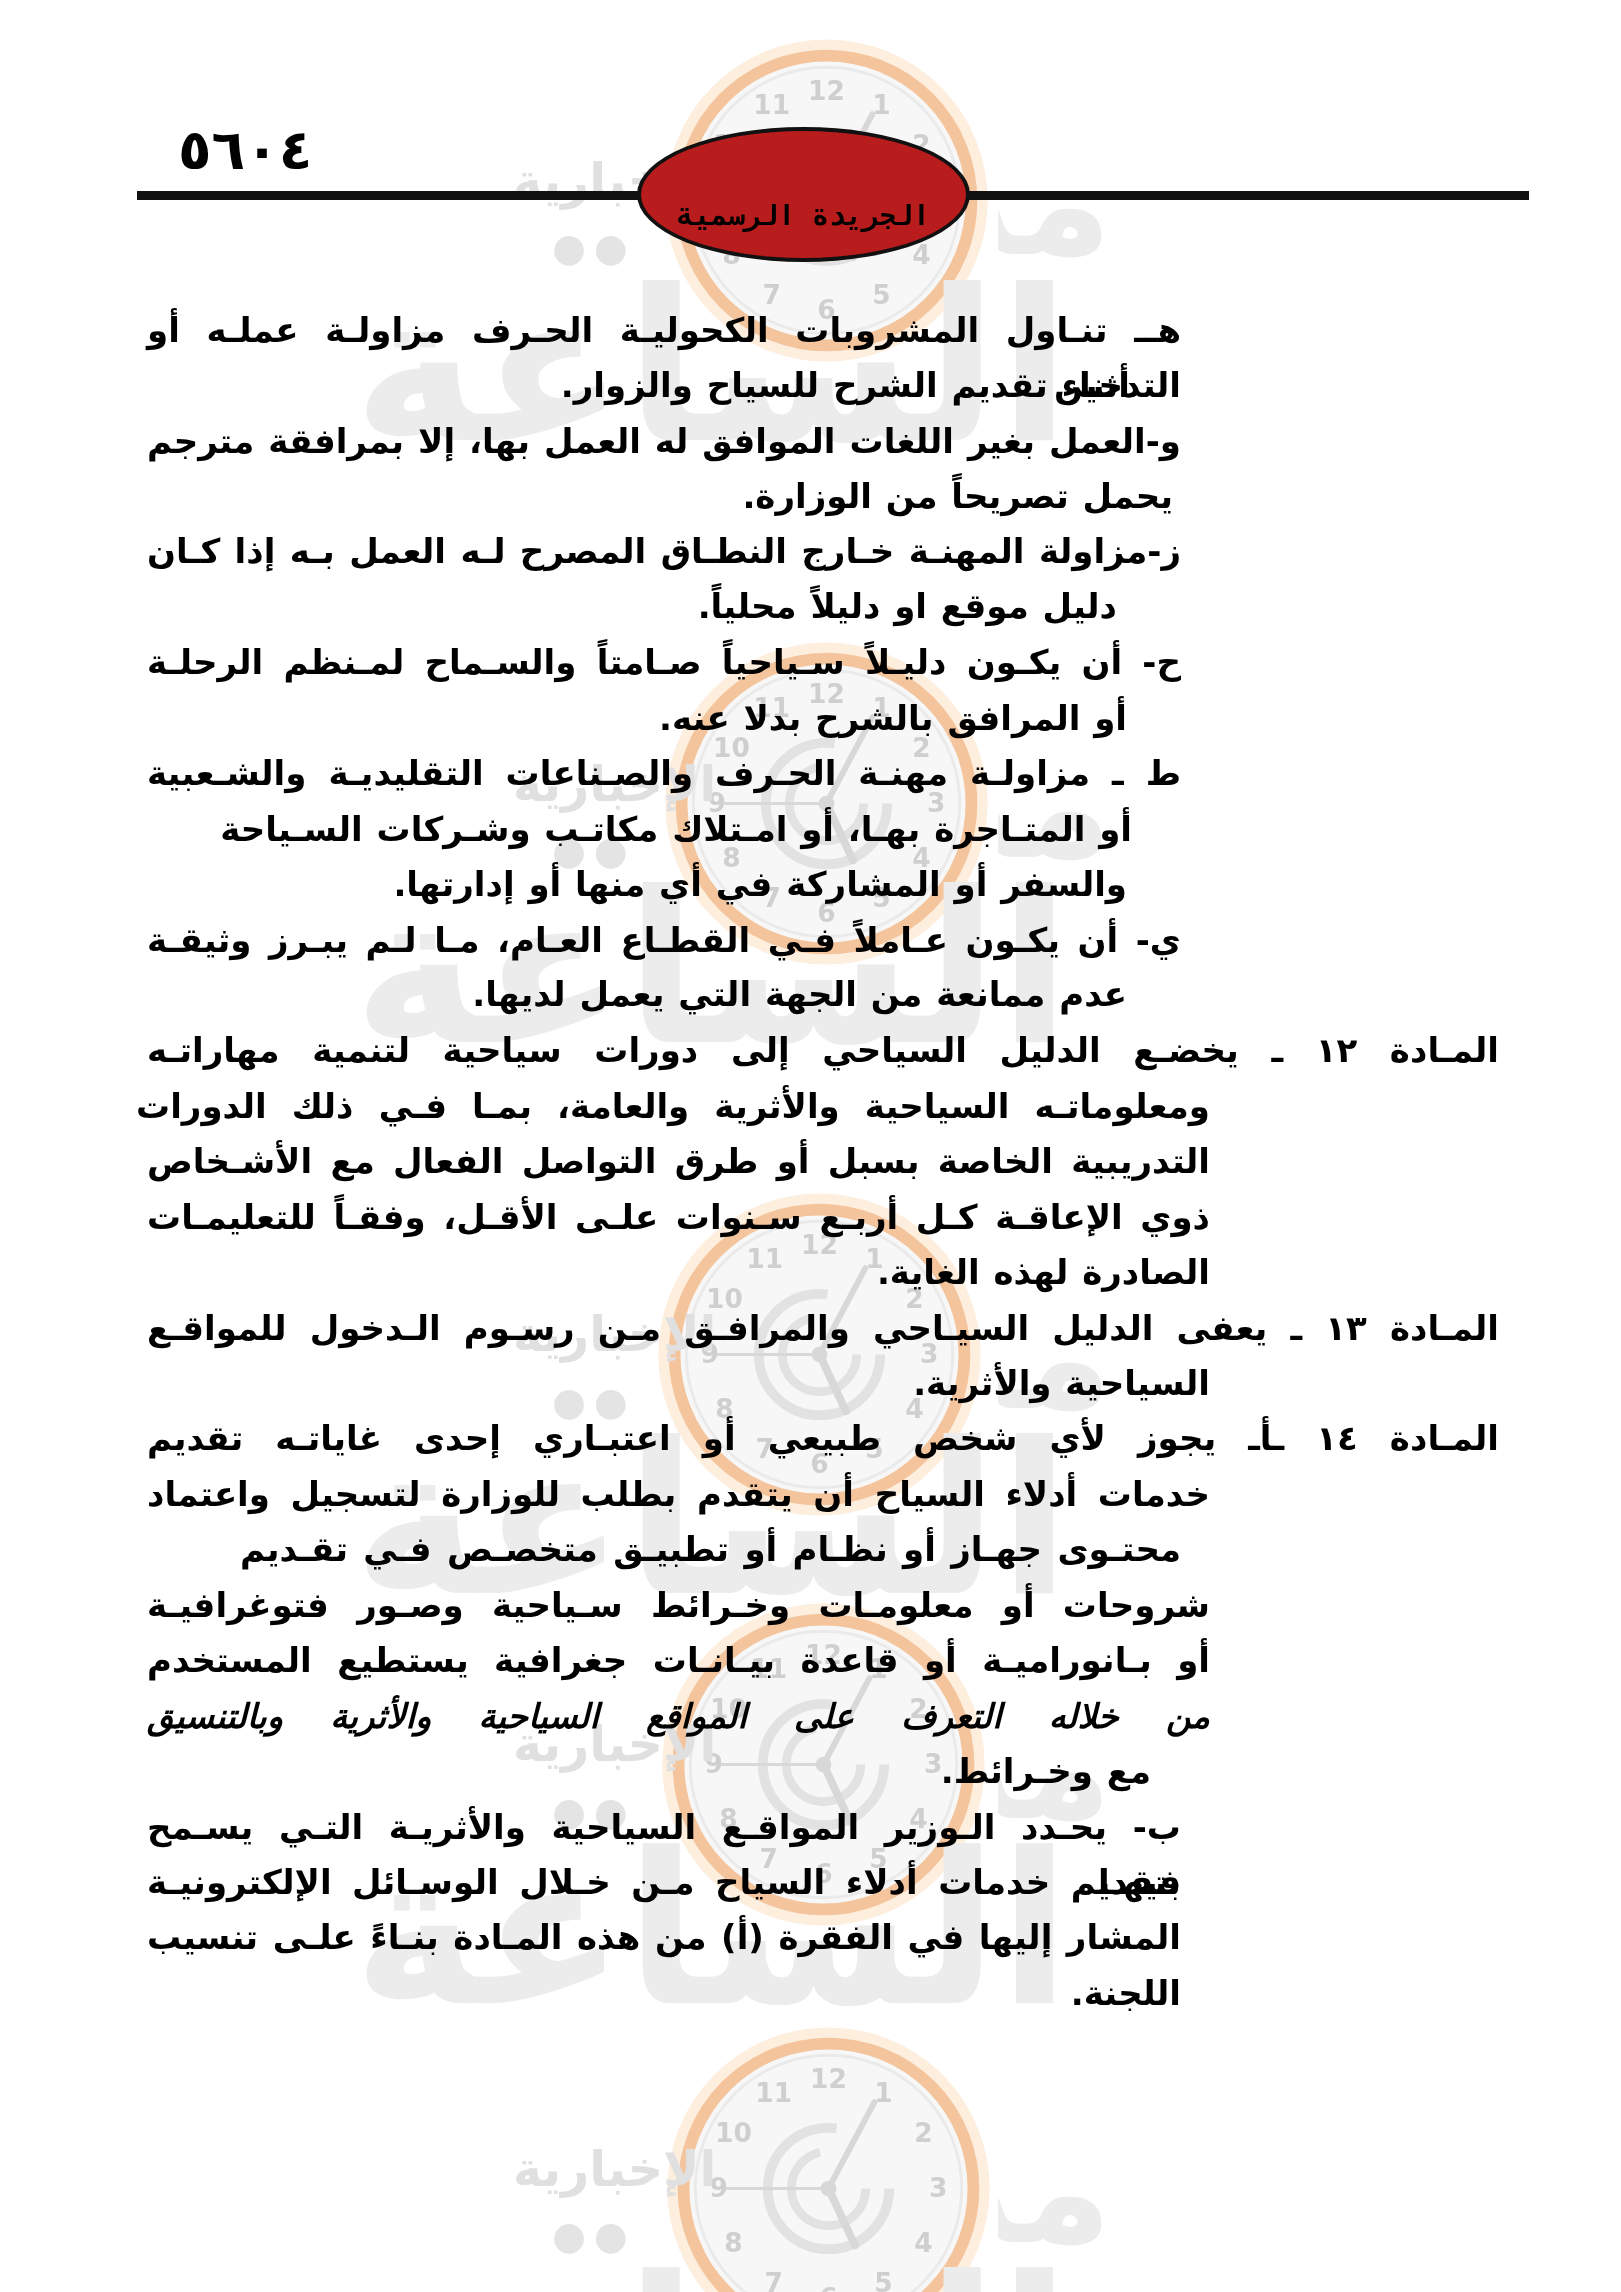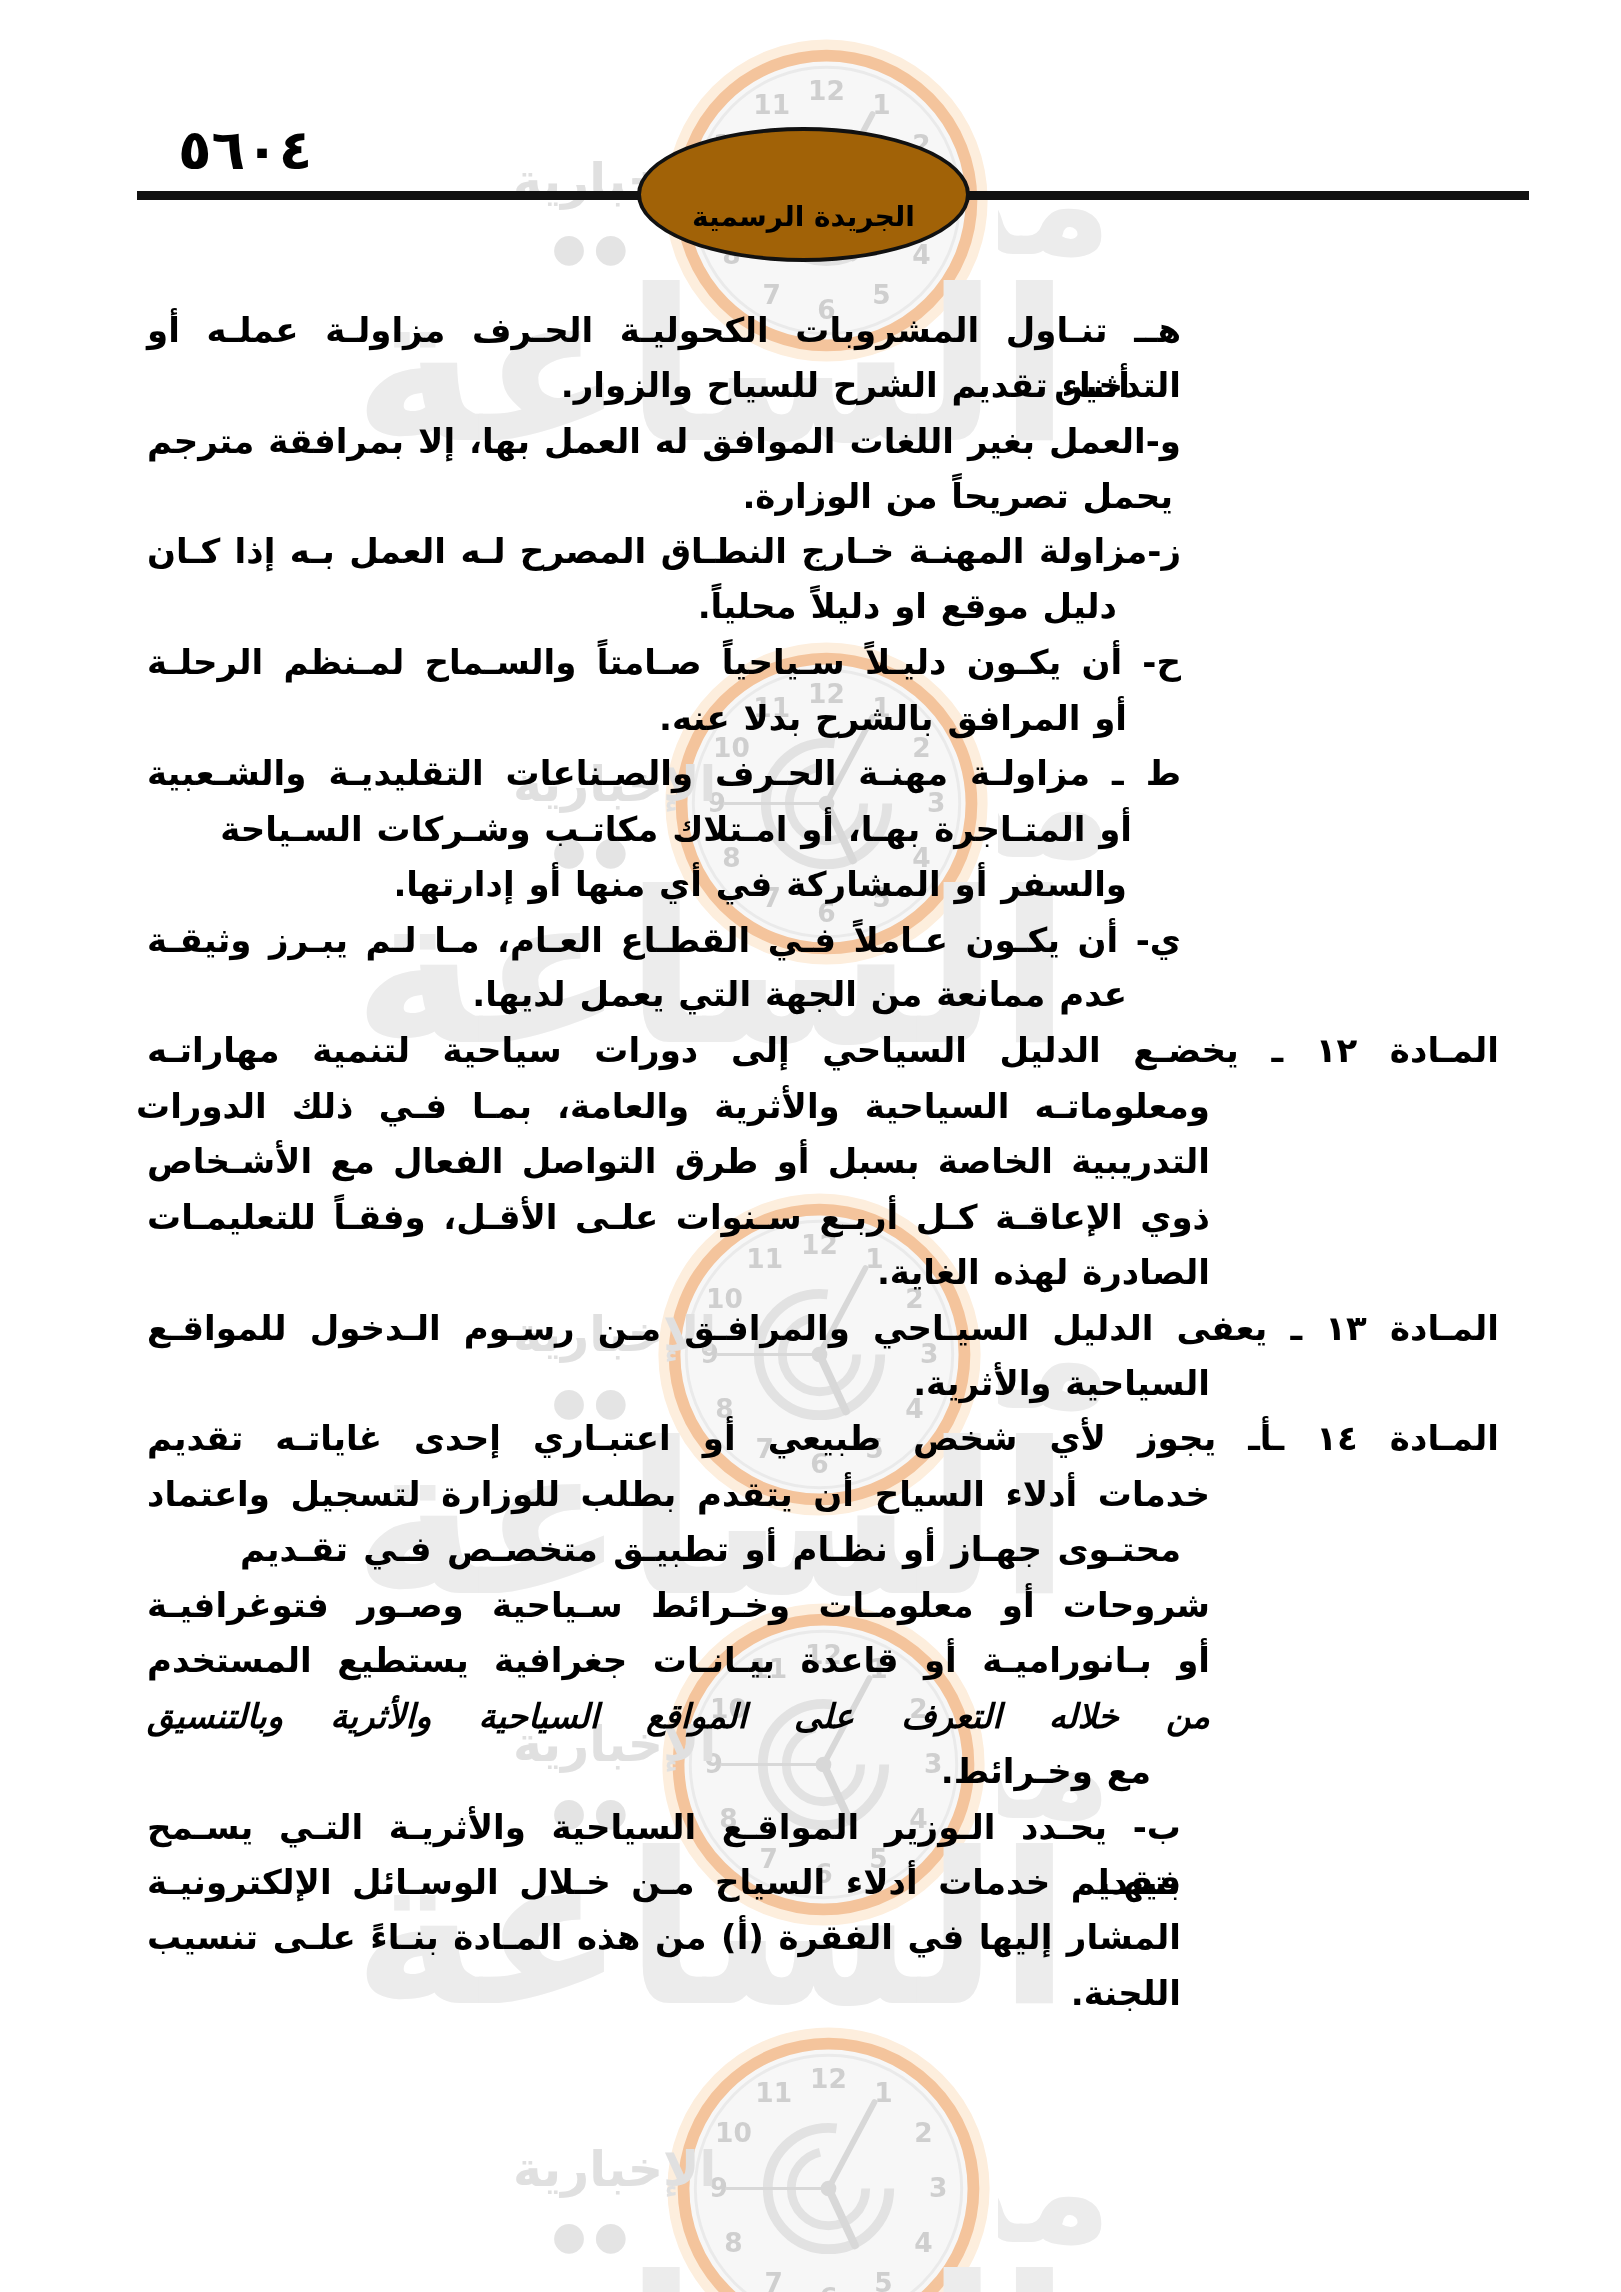--- a/index.html
+++ b/index.html
@@ -9,22 +9,22 @@
   .wm-layer{position:absolute;inset:0;z-index:0;pointer-events:none;}
   .wm-abs{position:absolute;font-weight:bold;white-space:nowrap;line-height:1;}
   .wm-tagline{font-size:49px;color:#e0e0e0;}
   .wm-dots{font-size:39px;color:#e4e4e4;letter-spacing:7.8px;}
   .wm-big{font-size:211px;color:#ececec;}
   .wm-brand-clip{overflow:hidden;width:114px;height:186px;}
   .wm-brand{font-size:147px;color:#ececec;direction:rtl;text-align:right;}
   
   .page-number{position:absolute;left:178px;top:118px;font-size:55px;font-weight:bold;color:#000;z-index:3;}
   .header-rule{position:absolute;left:137px;right:92px;top:191px;height:8.8px;background:#111;z-index:2;}
-  .title-badge{position:absolute;left:637px;top:127px;width:325px;height:127px;background:#a16207;
-               border:4.9px solid #111;border-radius:50%;z-index:3;display:flex;align-items:flex-end;justify-content:center;}
+  .title-badge{position:absolute;left:637px;top:127px;width:325px;height:127px;background:#b91c1c;
+               border:4.9px solid #111;border-radius:50%;z-index:3;display:flex;align-items:flex-end;justify-content:center;font-family:Liberation Mono, monospace;}
   .title-badge span{font-size:28px;font-weight:bold;color:#000;padding-bottom:25.5px;}
   
   .doc{position:absolute;inset:0;z-index:2;}
   .line{position:absolute;height:55px;line-height:55px;font-size:34px;font-weight:bold;color:#000;
         word-spacing:2px;}
   .line.justify{text-align:justify;text-align-last:justify;}
   .line.short{white-space:nowrap;}
 </style>
 </head>
 <body>

